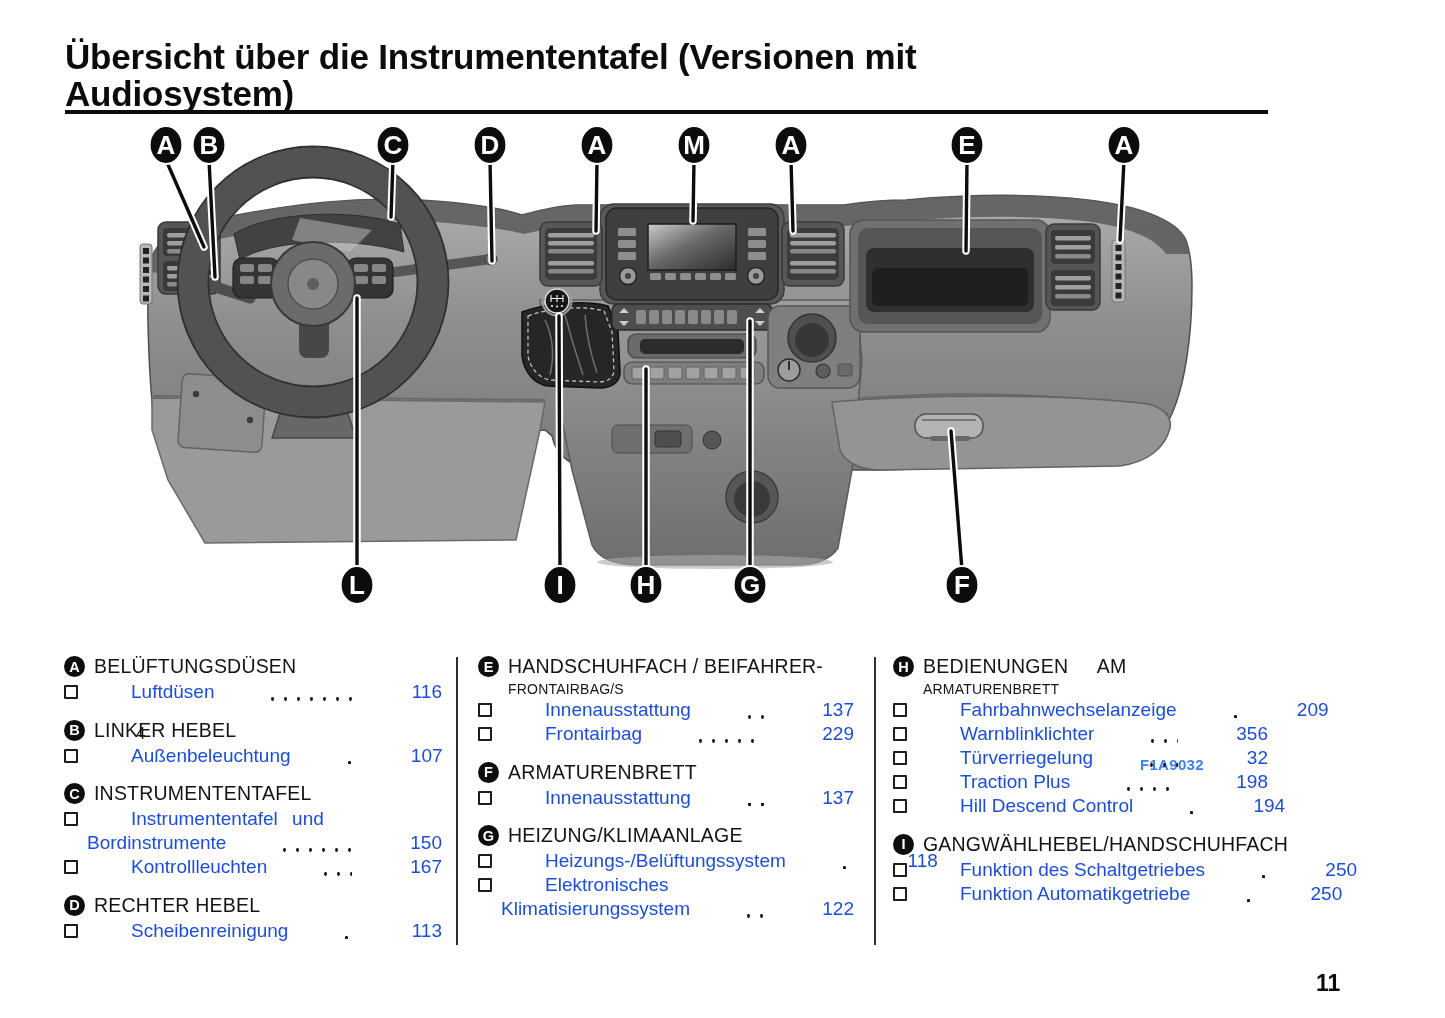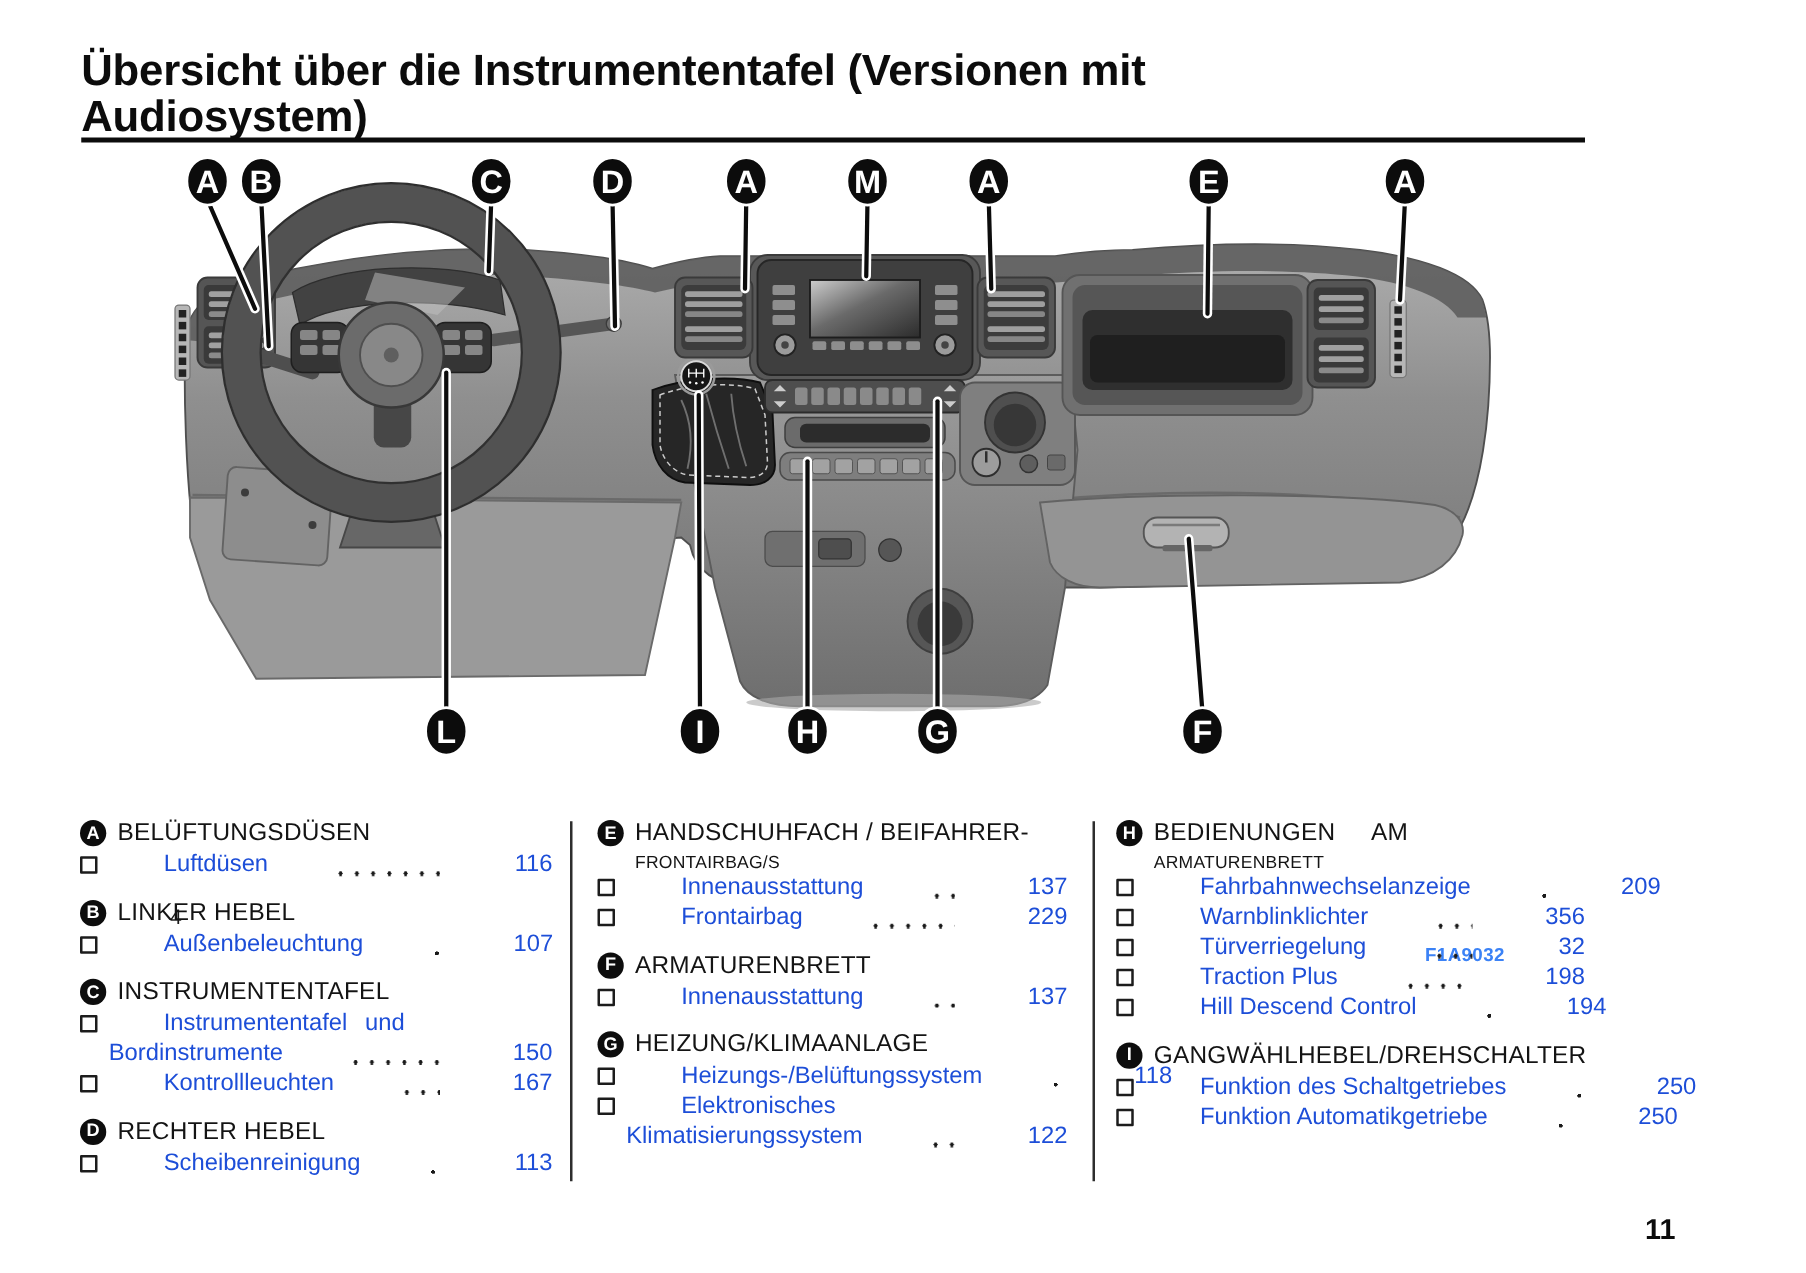--- a/index.html
+++ b/index.html
@@ -540,21 +540,21 @@
         <div class="row">
           <span class="bullet"></span>
           <span class="lbl">Hill Descend Control</span>
           <span class="leader"></span>
           <span class="pg">194</span>
         </div>
       </div>
       <div class="section" data-letter="I">
         <div class="sec-head">
           <span class="letter-badge">I</span>
-          <span class="sec-title">GANGWÄHLHEBEL/DREHSCHALTER</span>
+          <span class="sec-title">GANGWÄHLHEBEL/HANDSCHUHFACH</span>
         </div>
         <div class="row">
           <span class="bullet"></span>
           <span class="lbl">Funktion des Schaltgetriebes</span>
           <span class="leader"></span>
           <span class="pg">250</span>
         </div>
         <div class="row">
           <span class="bullet"></span>
           <span class="lbl">Funktion Automatikgetriebe</span>

